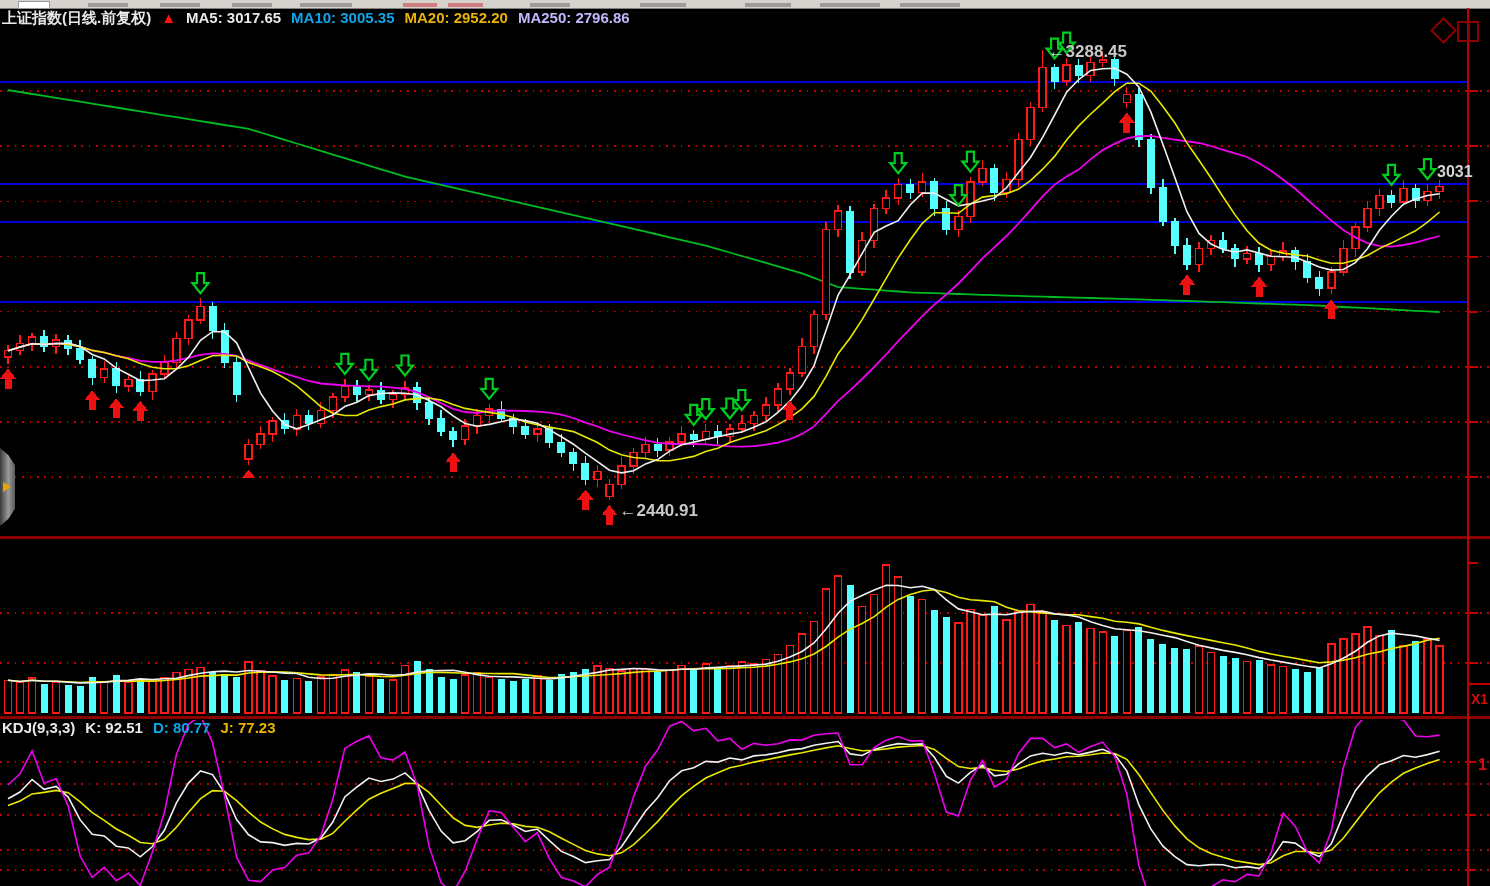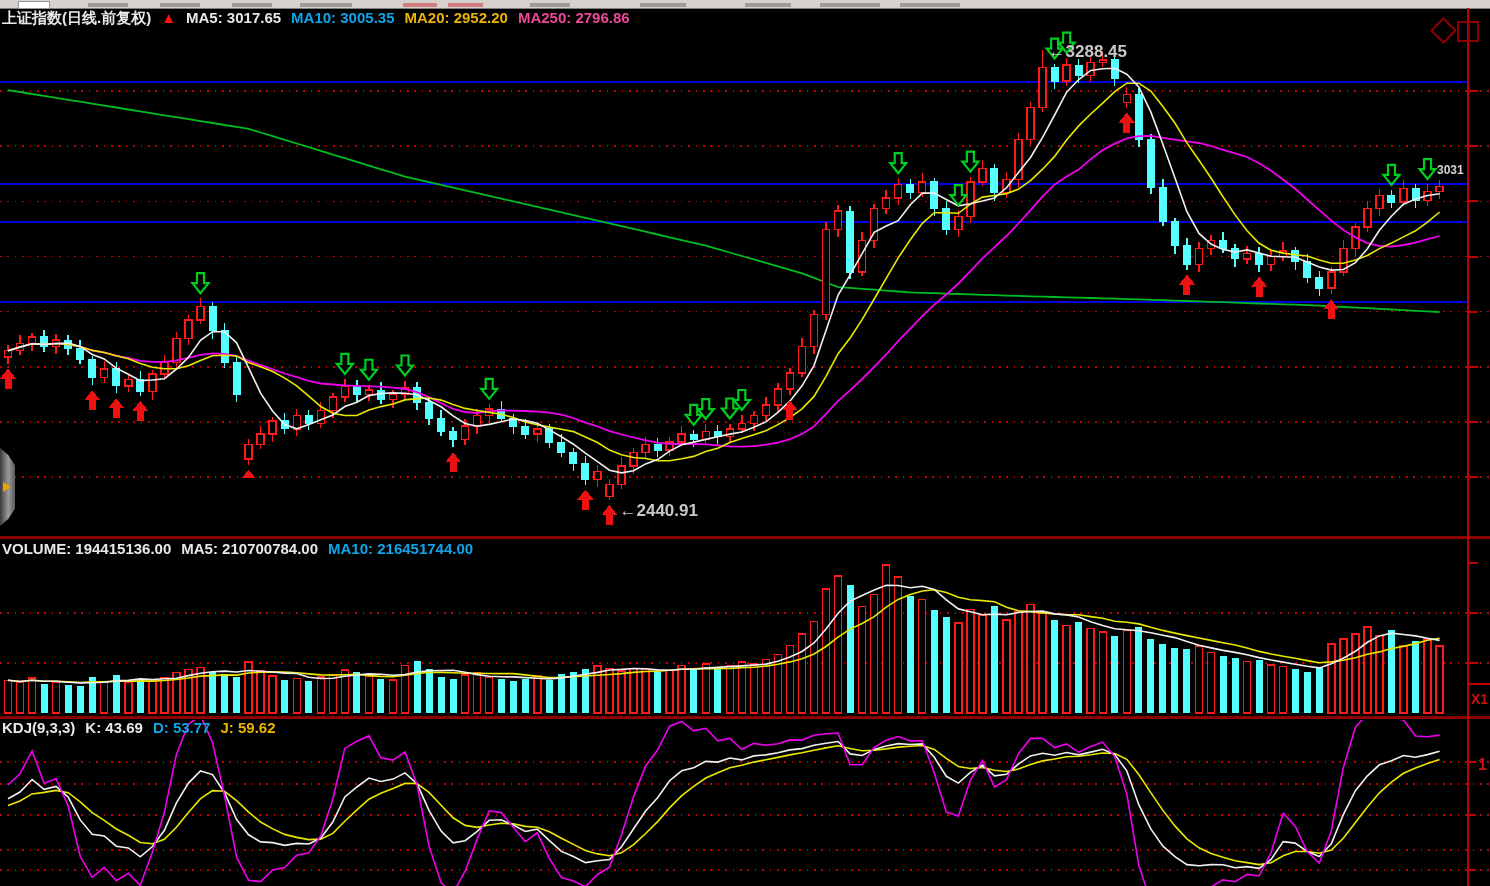--- a/index.html
+++ b/index.html
@@ -9,34 +9,34 @@
   #menubar{position:absolute;left:0;top:0;width:1490px;height:8px;background:#d6d3ce;border-bottom:1px solid #808080;}
   #menubar .whitebox{position:absolute;left:18px;top:1px;width:30px;height:6px;background:#ffffff;border:1px solid #9a9a9a;}
   #menubar .smudge{position:absolute;top:3px;height:4px;background:#6f6f6f;opacity:.55;}
   #menubar .smudge.red{background:#d06a6a;opacity:.8;}
   
   .hdr{position:absolute;font-size:15px;font-weight:bold;white-space:nowrap;letter-spacing:0px;}
   .hdr span{margin-right:10px;}
   #main-hdr{left:2px;top:9px;color:#e8e8e8;}
   #vol-hdr{left:2px;top:540px;color:#e8e8e8;}
   #kdj-hdr{left:2px;top:719px;color:#e8e8e8;}
-  .c-white{color:#e8e8e8;} .c-yellow{color:#0ea5e9;} .c-magenta{color:#eab308;} .c-green{color:#ec4899;}
+  .c-white{color:#e8e8e8;} .c-yellow{color:#0ea5e9;} .c-magenta{color:#eab308;} .c-green{color:#c4b5fd;}
   .up-arrow-glyph{color:#ff1111;font-weight:bold;margin-right:8px;}
   svg{position:absolute;left:0;top:0;}
   
   #handle{position:absolute;left:0;top:448px;width:15px;height:78px;
     background:linear-gradient(90deg,#3a3a3a,#9a9a9a 55%,#5a5a5a);
     clip-path:polygon(0 0,55% 9%,100% 22%,100% 78%,55% 91%,0 100%);}
   #handle .arr{position:absolute;left:3px;top:34px;width:0;height:0;
     border-left:8px solid #e8a400;border-top:5px solid transparent;border-bottom:5px solid transparent;}
   
   .axtext{position:absolute;color:#cc1111;font-weight:bold;font-size:14px;}
   #x1-label{left:1471px;top:691px;}
   #kdj-scale{left:1478px;top:756px;font-size:16px;width:12px;overflow:hidden;}
-  #last-price{position:absolute;left:1437px;top:163px;color:#d5d5d5;font-size:12px;font-weight:bold;}
+  #last-price{position:absolute;left:1437px;top:163px;color:#d5d5d5;font-size:16px;font-weight:bold;}
   
   #icon-diamond{position:absolute;left:1434px;top:21px;width:15px;height:15px;border:2px solid #8b0000;transform:rotate(45deg);}
   #icon-window{position:absolute;left:1457px;top:21px;width:18px;height:17px;border:2px solid #8b0000;}
   #icon-window::after{content:"";position:absolute;left:9px;top:0;width:2px;height:17px;background:#8b0000;}
 </style>
 </head>
 <body>
 <div id="app">
 
   <div id="menubar">
@@ -496,26 +496,23 @@
       <line x1="1468" y1="684" x2="1490" y2="684" stroke="#c00000" stroke-width="2"></line>
       <line x1="1468" y1="762" x2="1476" y2="762" stroke="#c00000" stroke-width="2"></line>
       <line x1="1468" y1="815" x2="1476" y2="815" stroke="#c00000" stroke-width="2"></line>
       <line x1="1468" y1="870" x2="1476" y2="870" stroke="#c00000" stroke-width="2"></line>
     </svg>
 
   <div class="hdr" id="main-hdr">
     <span>上证指数(日线.前复权)</span><span class="up-arrow-glyph">▲</span><span class="c-white">MA5: 3017.65</span><span class="c-yellow">MA10: 3005.35</span><span class="c-magenta">MA20: 2952.20</span><span class="c-green">MA250: 2796.86</span>
   </div>
 
-  <div class="hdr" id="vol-hdr">
-    <span class="c-white">VOLUME: 194415136.00</span><span class="c-white">MA5: 210700784.00</span><span class="c-yellow">MA10: 216451744.00</span>
-  </div>
 
   <div class="hdr" id="kdj-hdr">
-    <span class="c-white">KDJ(9,3,3)</span><span class="c-white">K: 43.69</span><span class="c-yellow">D: 53.77</span><span class="c-magenta">J: 59.62</span>
+    <span class="c-white">KDJ(9,3,3)</span><span class="c-white">K: 92.51</span><span class="c-yellow">D: 80.77</span><span class="c-magenta">J: 77.23</span>
   </div>
 
   <div id="last-price">3031</div>
 
   <div id="x1-label" class="axtext">X1</div>
   <div id="kdj-scale" class="axtext">1</div>
 
   <div id="icon-diamond"></div>
   <div id="icon-window"></div>
 

